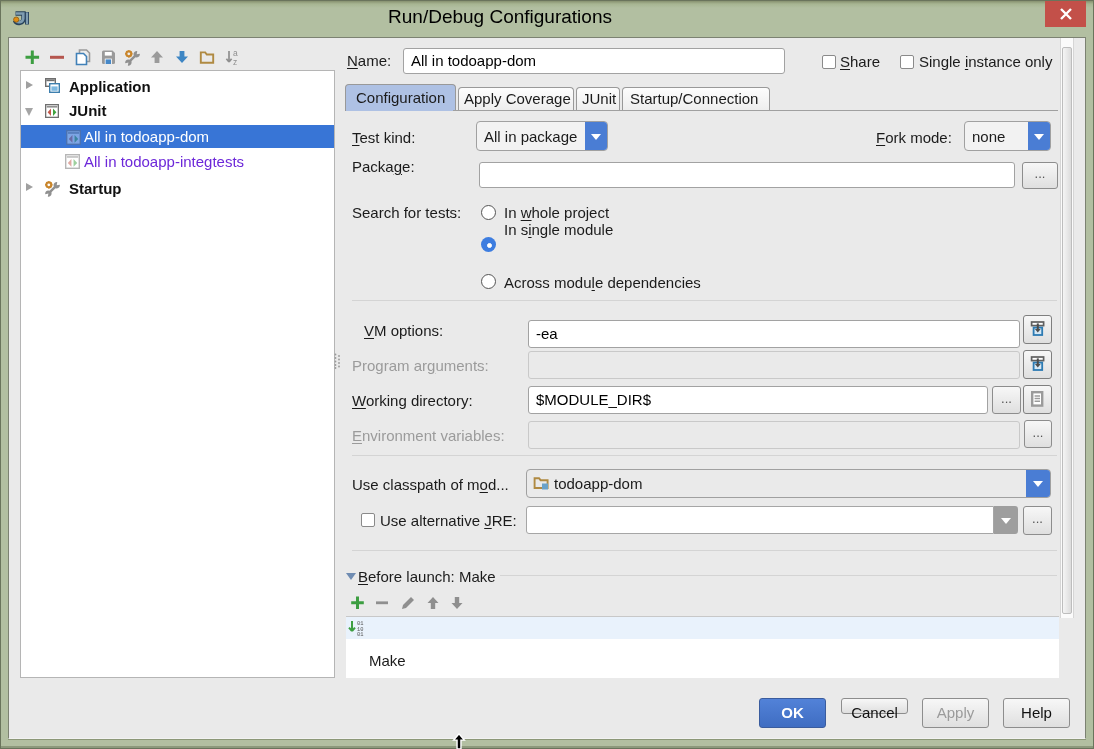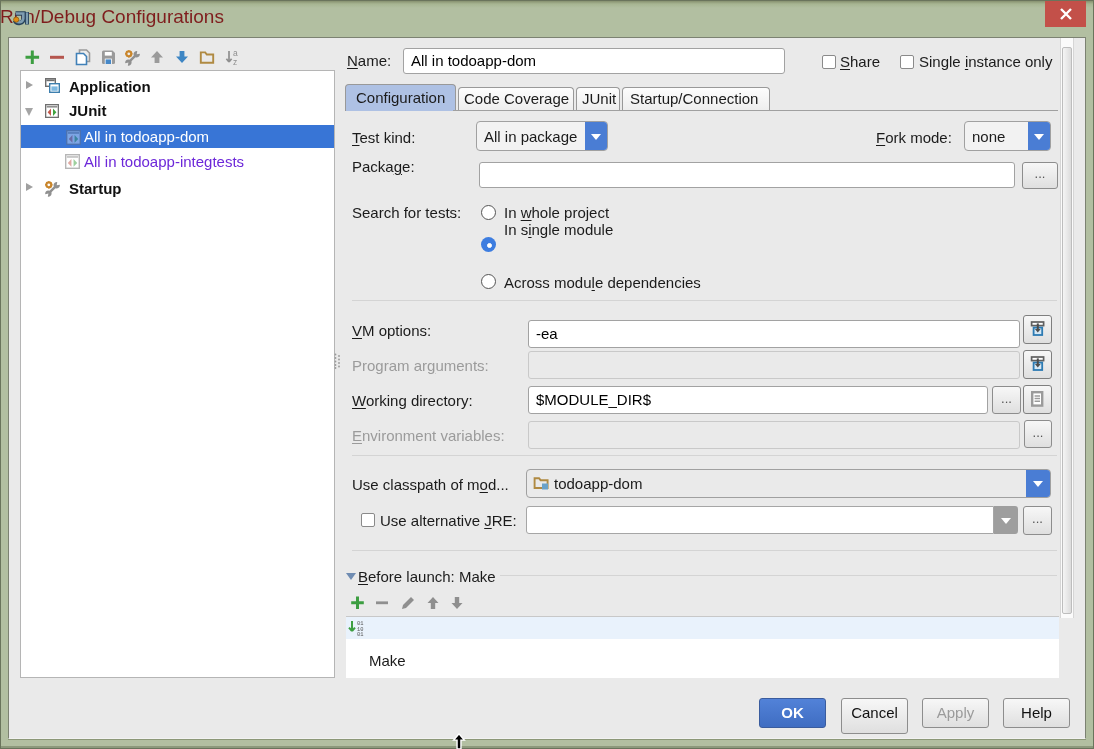--- a/index.html
+++ b/index.html
@@ -4,22 +4,22 @@
 <style>
   html,body{margin:0;padding:0;}
   body{width:1094px;height:749px;position:relative;overflow:hidden;
        font-family:"Liberation Sans",sans-serif;
        background:#b2bfa1;}
   .abs{position:absolute;}
   #frame{position:absolute;left:0;top:0;width:1092px;height:747px;
          border:1px solid #6a745c;}
   #titlebar{position:absolute;left:1px;top:1px;width:1092px;height:36px;
       background:linear-gradient(#87916f 0px,#a7b592 3px,#b2bfa1 7px,#b2bfa1 100%);}
-  #title{position:absolute;left:0;top:6px;width:1000px;text-align:left;
-      font-size:19px;color:#7f1d1d;}
+  #title{position:absolute;left:0;top:6px;width:1000px;text-align:center;
+      font-size:19px;color:#000000;}
   #close{position:absolute;left:1045px;top:1px;width:41px;height:26px;background:#c35049;}
   #content{position:absolute;left:8px;top:37px;width:1076px;height:700px;
       background:#eaeaea;border:1px solid #7c8272;border-bottom-color:#f2f2f2;}
   .lbl{position:absolute;font-size:15px;color:#1b1b1b;white-space:nowrap;}
   .dlbl{color:#9b9b9b;}
   .inp{position:absolute;background:#fff;border:1px solid #a2a2a2;border-radius:3px;
        font-size:15px;color:#000;line-height:26px;padding:0 0 0 7px;white-space:nowrap;}
   .dinp{background:#eaeaea;border-color:#c9c9c9;}
   .btn{position:absolute;background:linear-gradient(#f7f7f7,#dfdfdf);
        border:1px solid #8d8d8d;border-radius:3px;}
@@ -139,21 +139,21 @@
 <div class="lbl" style="left:347px;top:52px"><u>N</u>ame:</div>
 <div class="inp" style="left:403px;top:48px;width:373px;height:24px;line-height:24px">All in todoapp-dom</div>
 <div class="abs" style="left:822px;top:55px;width:12px;height:12px;background:#fff;border:1px solid #8a8a8a;border-radius:2px"></div>
 <div class="lbl" style="left:840px;top:53px"><u>S</u>hare</div>
 <div class="abs" style="left:900px;top:55px;width:12px;height:12px;background:#fff;border:1px solid #8a8a8a;border-radius:2px"></div>
 <div class="lbl" style="left:919px;top:53px">Single <u>i</u>nstance only</div>
 
 <div class="abs" style="left:345px;top:84px;width:109px;height:26px;background:#aec1e4;border:1px solid #999;border-bottom:none;border-radius:4px 4px 0 0"></div>
 <div class="lbl" style="left:356px;top:89px">Configuration</div>
 <div class="abs" style="left:458px;top:87px;width:114px;height:23px;background:linear-gradient(#fdfdfd,#ededed);border:1px solid #999;border-bottom:none;border-radius:4px 4px 0 0"></div>
-<div class="lbl" style="left:464px;top:90px">Code Coverage</div>
+<div class="lbl" style="left:464px;top:90px">Apply Coverage</div>
 <div class="abs" style="left:576px;top:87px;width:42px;height:23px;background:linear-gradient(#fdfdfd,#ededed);border:1px solid #999;border-bottom:none;border-radius:4px 4px 0 0"></div>
 <div class="lbl" style="left:582px;top:90px">JUnit</div>
 <div class="abs" style="left:622px;top:87px;width:146px;height:23px;background:linear-gradient(#fdfdfd,#ededed);border:1px solid #999;border-bottom:none;border-radius:4px 4px 0 0"></div>
 <div class="lbl" style="left:630px;top:90px">Startup/Connection</div>
 <div class="abs" style="left:346px;top:110px;width:712px;height:1px;background:#a0a0a0"></div>
 <div class="abs" style="left:346px;top:110px;width:107px;height:1px;background:#aec1e4"></div>
 
 <div class="lbl" style="left:352px;top:129px"><u>T</u>est kind:</div>
 <div class="abs" style="left:476px;top:121px;width:132px;height:30px;background:#f2f2f2;border:1px solid #a0a0a0;border-radius:4px;box-sizing:border-box"></div>
 <div class="lbl" style="left:484px;top:128px">All in package</div>
@@ -172,21 +172,21 @@
 <div class="lbl" style="left:352px;top:204px">Search for tests:</div>
 <div class="abs" style="left:481px;top:205px;width:13px;height:13px;background:#fff;border:1px solid #555;border-radius:50%"></div>
 <div class="lbl" style="left:504px;top:204px">In <u>w</u>hole project</div>
 <div class="abs" style="left:481px;top:237px;width:15px;height:15px;background:#3d7de0;border-radius:50%"></div>
 <div class="abs" style="left:487px;top:243px;width:3px;height:3px;background:#fff;border-radius:50%;border:1px solid #fff"></div>
 <div class="lbl" style="left:504px;top:221px">In s<u>i</u>ngle module</div>
 <div class="abs" style="left:481px;top:274px;width:13px;height:13px;background:#fff;border:1px solid #555;border-radius:50%"></div>
 <div class="lbl" style="left:504px;top:274px">Across modu<u>l</u>e dependencies</div>
 <div class="abs" style="left:352px;top:300px;width:705px;height:1px;background:#d4d4d4"></div>
 
-<div class="lbl" style="left:352px;top:322px"><u>V</u>M options:</div>
+<div class="lbl" style="left:364px;top:322px"><u>V</u>M options:</div>
 <div class="inp" style="left:528px;top:320px;width:483px;height:26px">-ea</div>
 <div class="btn" style="left:1023px;top:315px;width:27px;height:27px;border-color:#7f7f7f"></div>
 <svg class="abs" style="left:1029px;top:320px" width="17" height="17" viewBox="0 0 17 17">
   <rect x="2.6" y="2" width="12" height="3.6" fill="#fff" stroke="#606060" stroke-width="1.7"></rect>
   <rect x="4.6" y="7.6" width="8.6" height="7.4" fill="#d6e8f5" stroke="#2d7bb3" stroke-width="1.8"></rect>
   <line x1="8.8" y1="3.4" x2="8.8" y2="9.6" stroke="#4d4d4d" stroke-width="2"></line>
   <path d="M5.9 9 h5.8 L8.8 12.6 z" fill="#4d4d4d"></path>
 </svg>
 <div class="lbl dlbl" style="left:352px;top:357px">Program ar<u>g</u>uments:</div>
 <div class="inp dinp" style="left:528px;top:351px;width:483px;height:26px"></div>
@@ -251,21 +251,21 @@
   <text x="9" y="5" font-family="Liberation Mono" font-size="5.4" fill="#555">01</text>
   <text x="9" y="10.5" font-family="Liberation Mono" font-size="5.4" fill="#555">10</text>
   <text x="9" y="16" font-family="Liberation Mono" font-size="5.4" fill="#555">01</text>
 </svg>
 <div class="lbl" style="left:369px;top:652px">Make</div>
 
 <div class="abs" style="left:1060px;top:38px;width:14px;height:580px;background:#fbfbfb;border-left:1px solid #d6d6d6;border-right:1px solid #d6d6d6;box-sizing:border-box"></div>
 <div class="abs" style="left:1062px;top:47px;width:10px;height:567px;background:linear-gradient(90deg,#f5f5f5,#dcdcdc);border:1px solid #bdbdbd;border-radius:2px;box-sizing:border-box"></div>
 
 <div class="abs" style="left:759px;top:698px;width:67px;height:30px;background:linear-gradient(#5282d8,#3f6dc2);border:1px solid #3a5c9e;border-radius:3px;box-sizing:border-box;color:#fff;font-size:15px;font-weight:bold;text-align:center;line-height:28px">OK</div>
-<div class="btn" style="left:841px;top:698px;width:67px;height:36px;box-sizing:border-box;font-size:15px;color:#111;text-align:center;line-height:28px">Cancel</div>
+<div class="btn" style="left:841px;top:698px;width:67px;height:16px;box-sizing:border-box;font-size:15px;color:#111;text-align:center;line-height:28px">Cancel</div>
 <div class="btn" style="left:922px;top:698px;width:67px;height:30px;box-sizing:border-box;font-size:15px;color:#9b9b9b;text-align:center;line-height:28px">Apply</div>
 <div class="btn" style="left:1003px;top:698px;width:67px;height:30px;box-sizing:border-box;font-size:15px;color:#111;text-align:center;line-height:28px">Help</div>
 
 <svg class="abs" style="left:451px;top:733px" width="16" height="16" viewBox="0 0 18 18">
   <path d="M9 1 L15 8 H11.2 V18 H6.8 V8 H3 z" fill="#000" stroke="#fff" stroke-width="1.6"></path>
 </svg>
 <svg class="abs" style="left:334px;top:353px" width="7" height="16" viewBox="0 0 7 16">
   <g fill="#9a9a9a">
     <circle cx="1.5" cy="1.5" r="0.9"></circle>
       <circle cx="1.5" cy="5" r="0.9"></circle>

